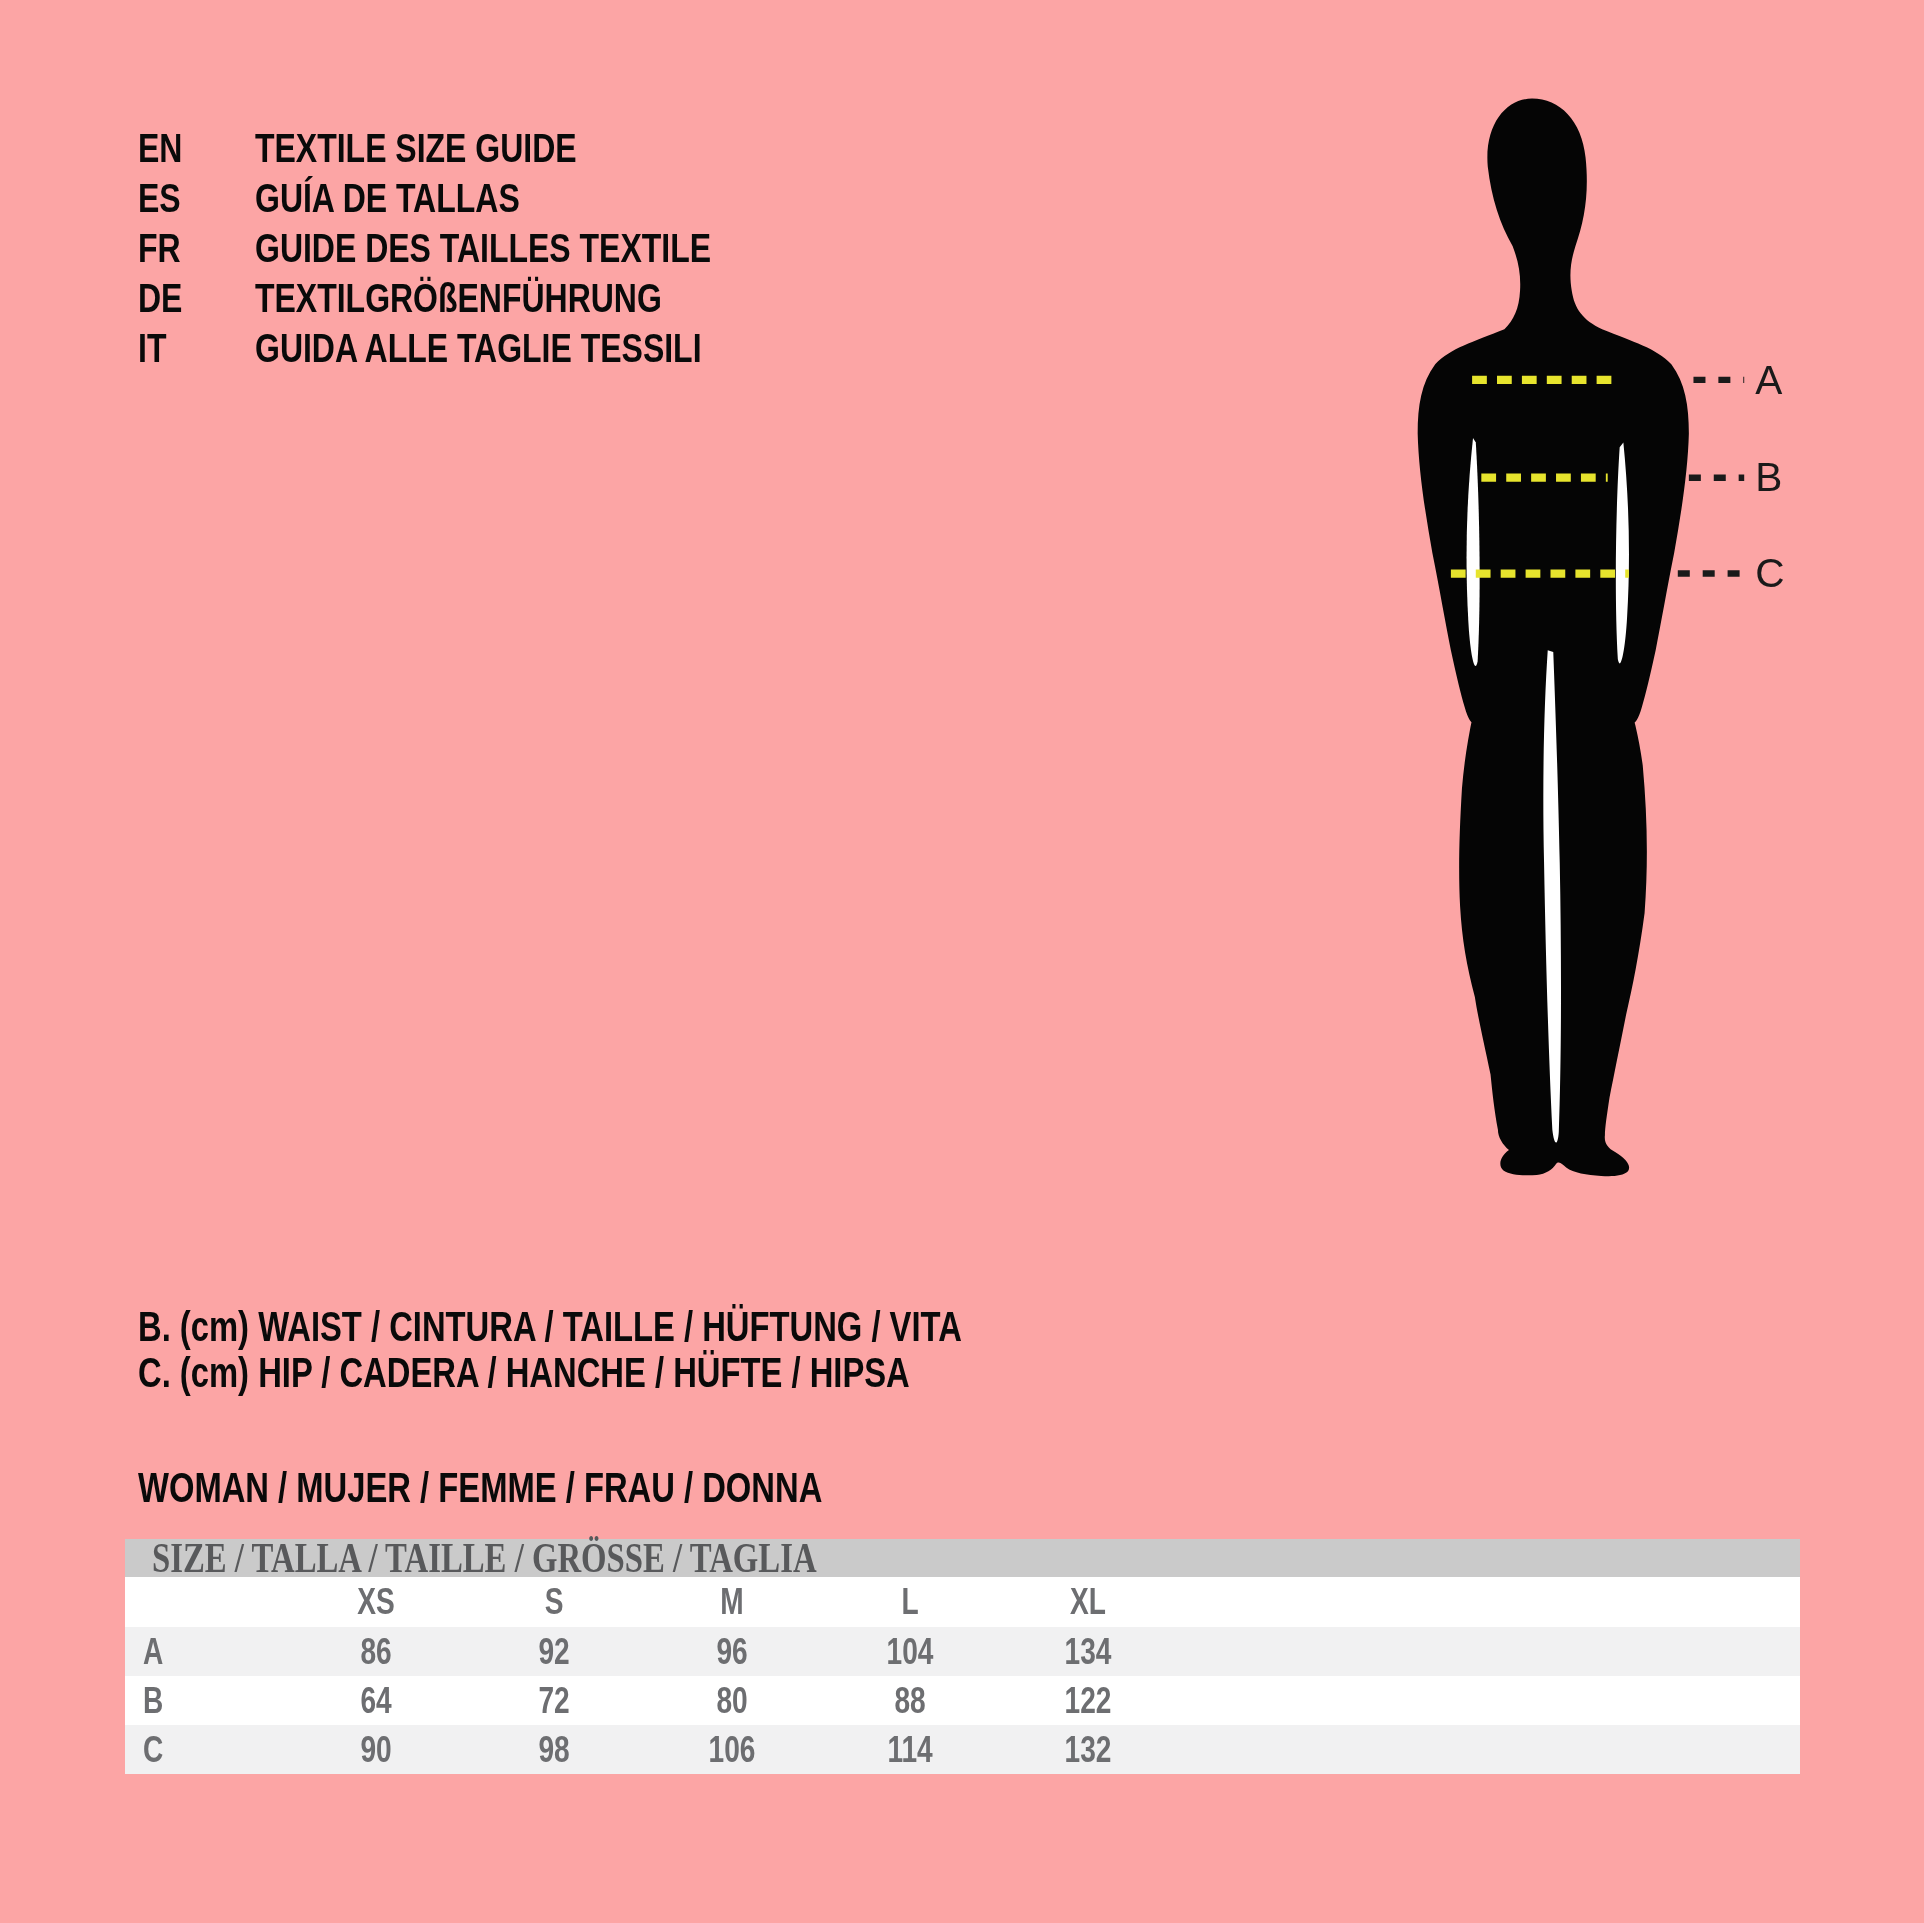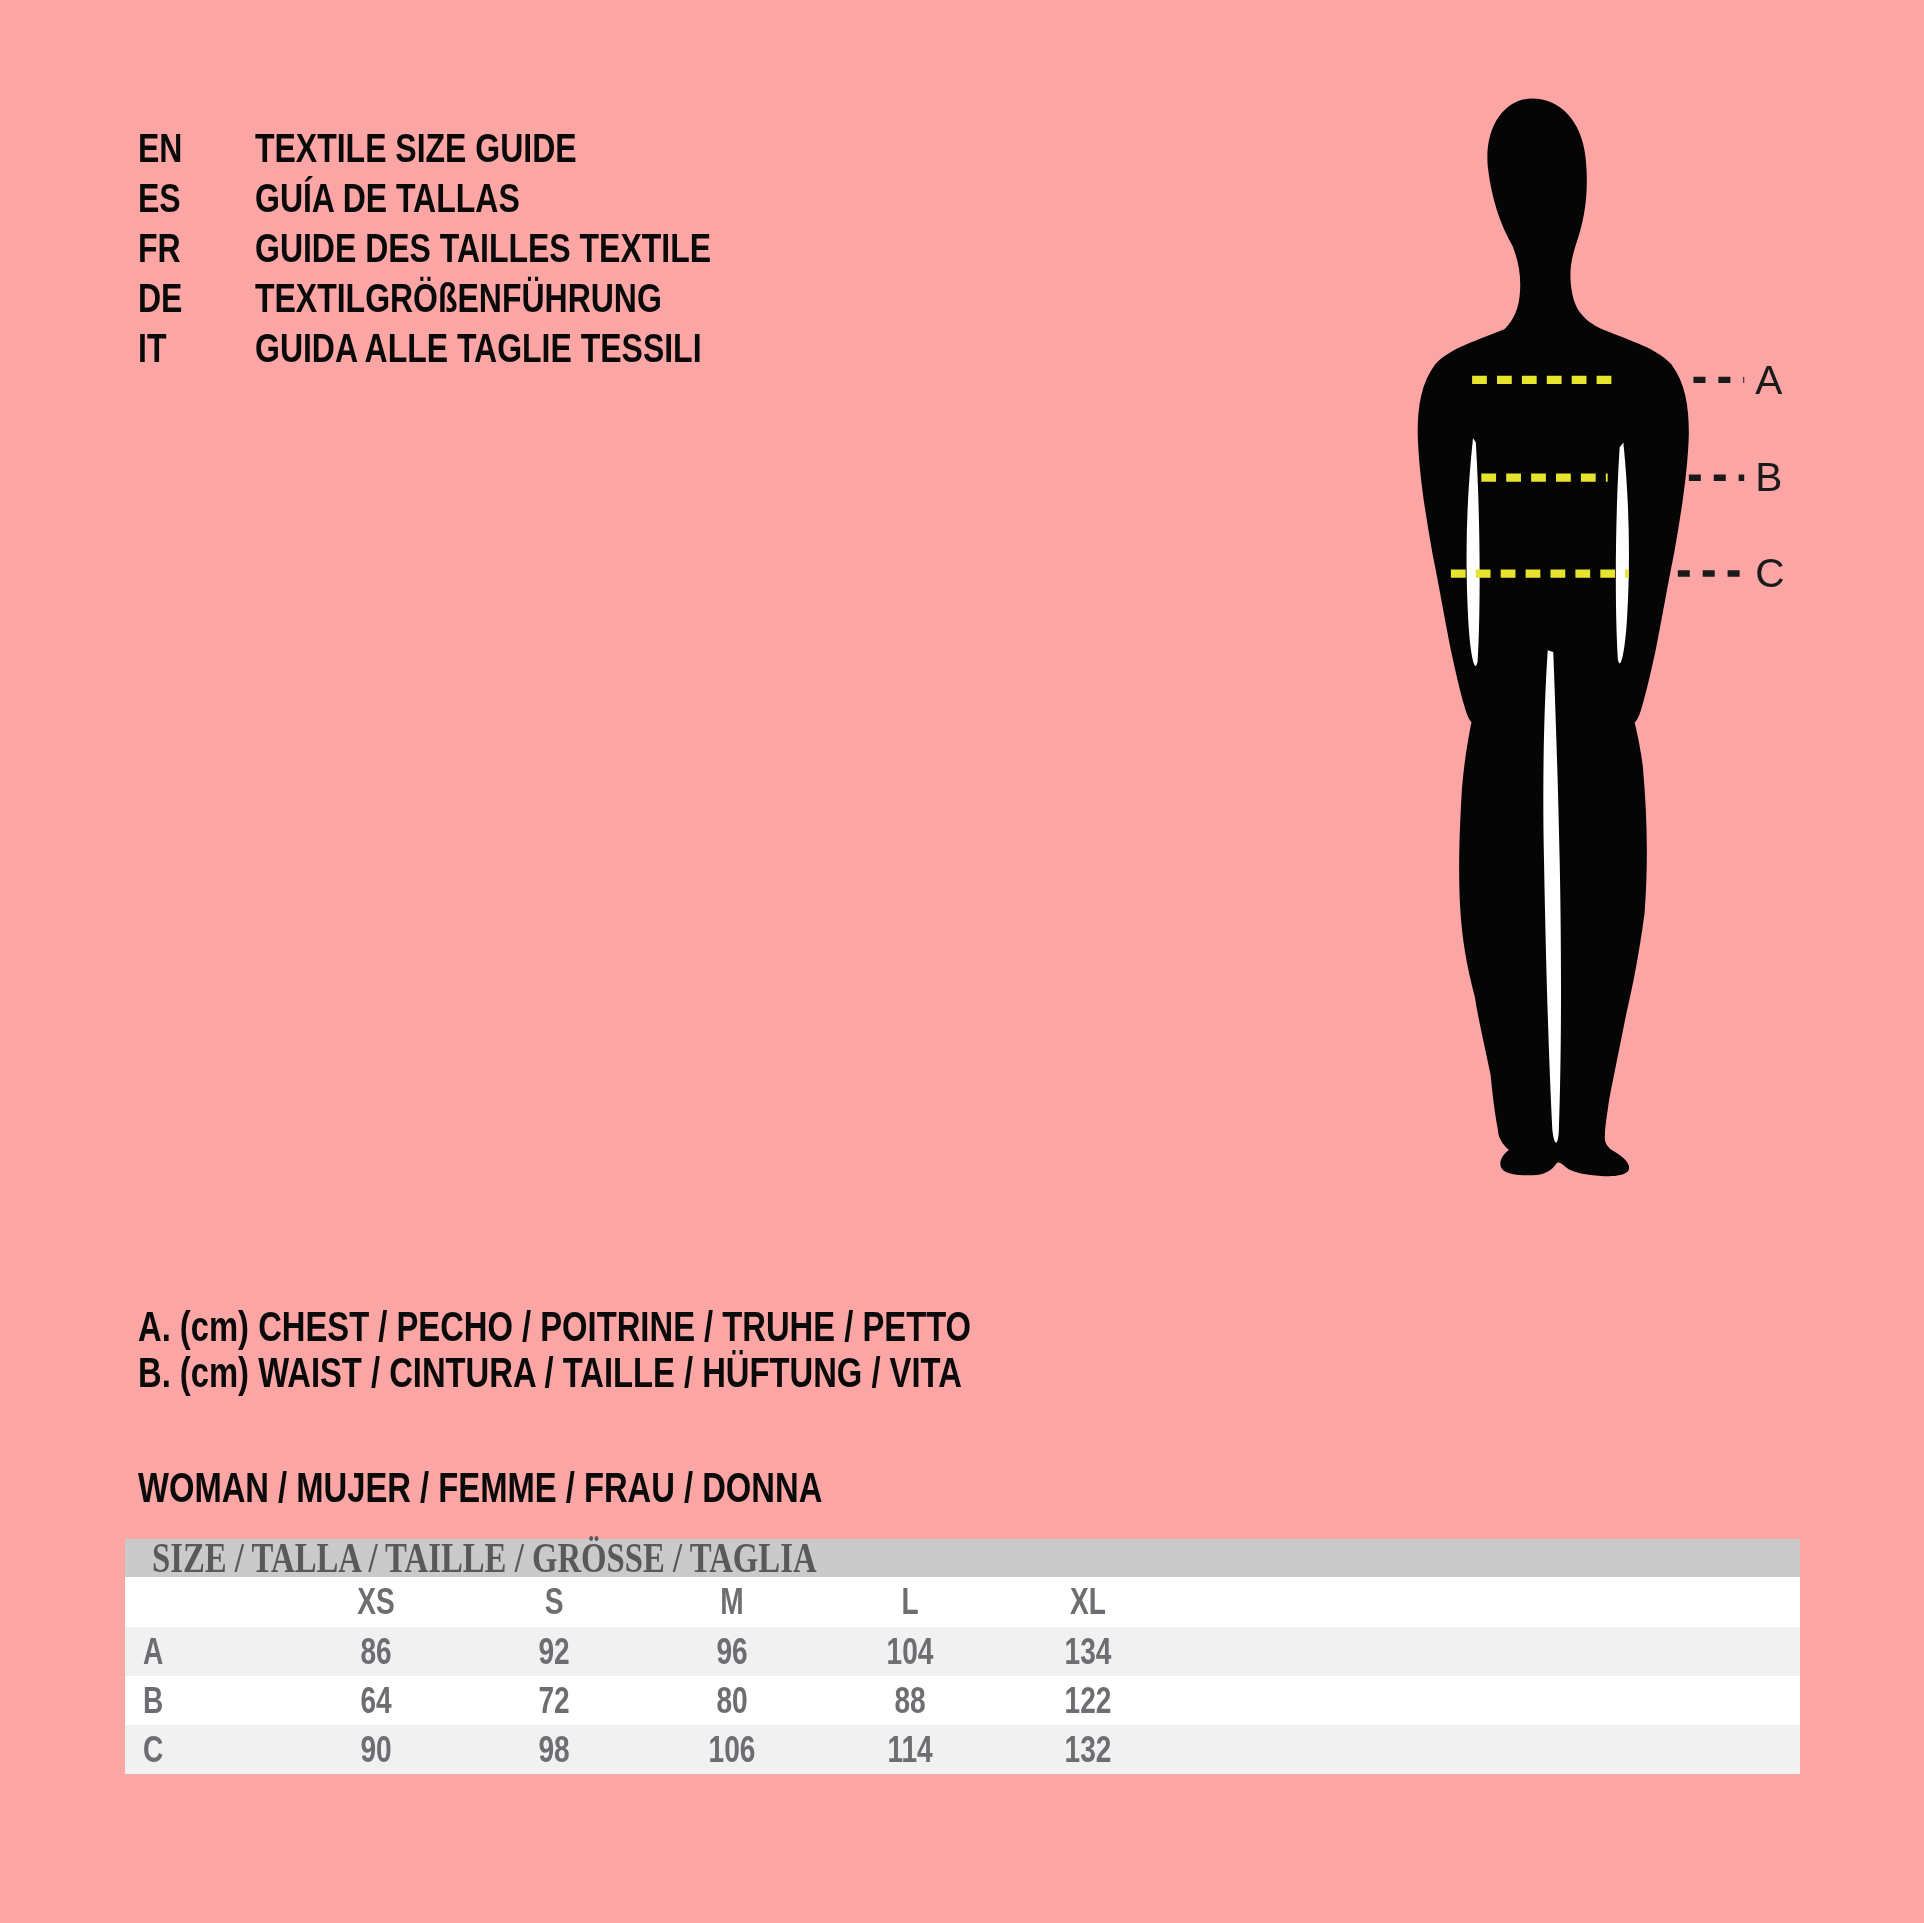--- a/index.html
+++ b/index.html
@@ -122,24 +122,24 @@
     <line x1="440" y1="433" x2="500" y2="433" stroke="#1a1a1a" stroke-width="7" stroke-dasharray="13 14"></line>
     <text x="512" y="448" font-size="44" fill="#1a1a1a">B</text>
 
     <line x1="182" y1="537" x2="375" y2="537" stroke="#e7e42d" stroke-width="9" stroke-dasharray="16 11"></line>
     <line x1="428" y1="537" x2="500" y2="537" stroke="#1a1a1a" stroke-width="7" stroke-dasharray="13 14"></line>
     <text x="512" y="552" font-size="44" fill="#1a1a1a">C</text>
   </svg>
 
   <div class="measure-block">
     <div class="measure-line">
-      <span class="cond">A. (cm) CHEST / PECHO / POITRINE / TRUHE / PETTO</span>
+      <span class="cond">B. (cm) WAIST / CINTURA / TAILLE / HÜFTUNG / VITA</span>
     </div>
     <div class="measure-line">
-      <span class="cond">B. (cm) WAIST / CINTURA / TAILLE / HÜFTUNG / VITA</span>
+      <span class="cond">C. (cm) HIP / CADERA / HANCHE / HÜFTE / HIPSA</span>
     </div>
   </div>
 
   <div class="woman-line">
     <span class="cond">WOMAN / MUJER / FEMME / FRAU / DONNA</span>
   </div>
 
   <div class="size-table">
     <div class="table-header-bar">
       <span class="cond">SIZE / TALLA / TAILLE / GRÖSSE / TAGLIA</span>

